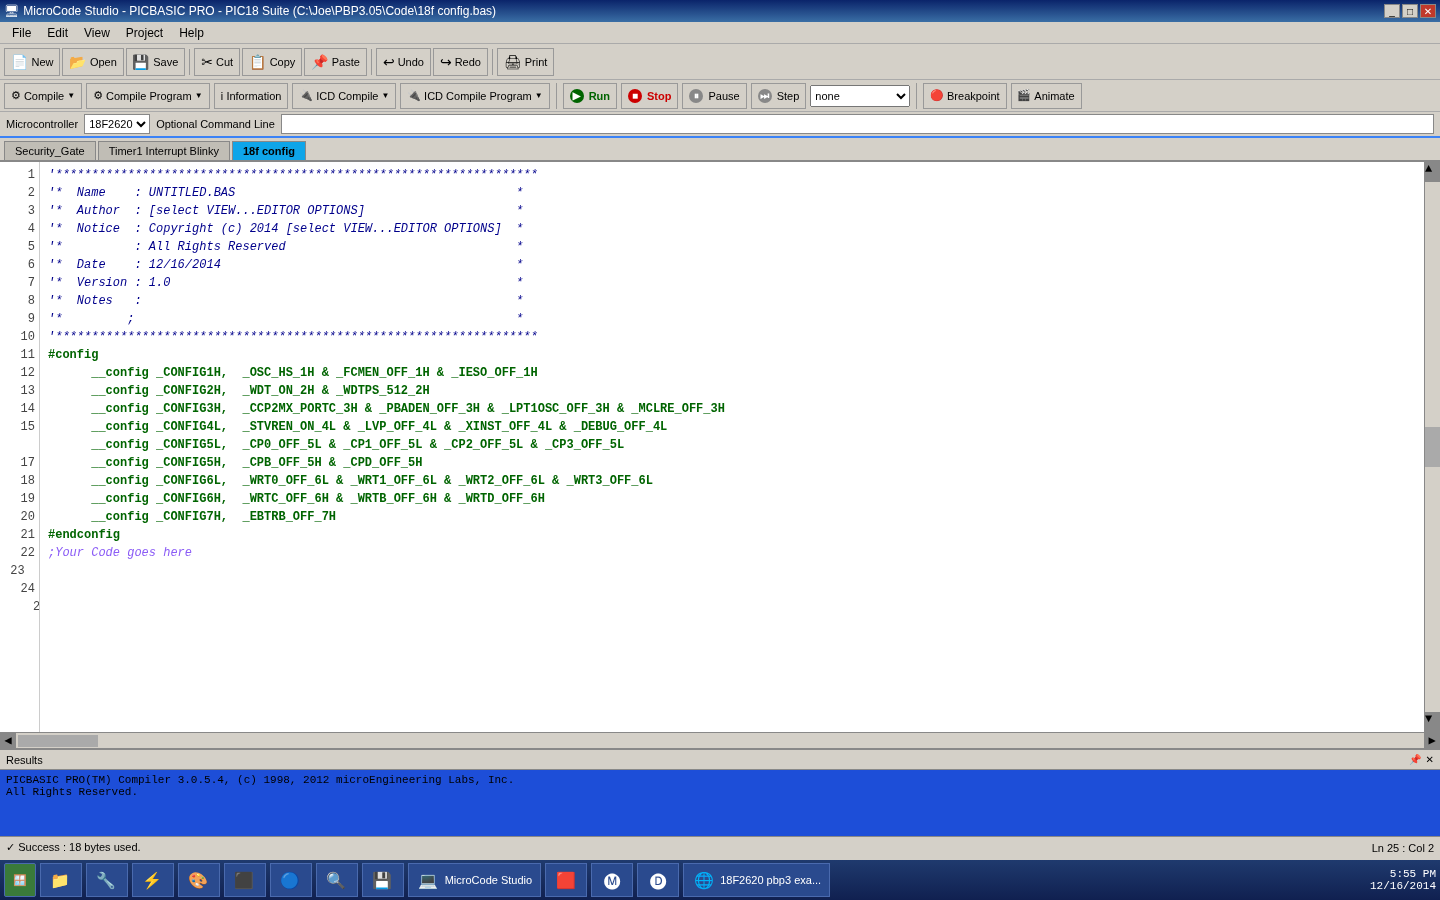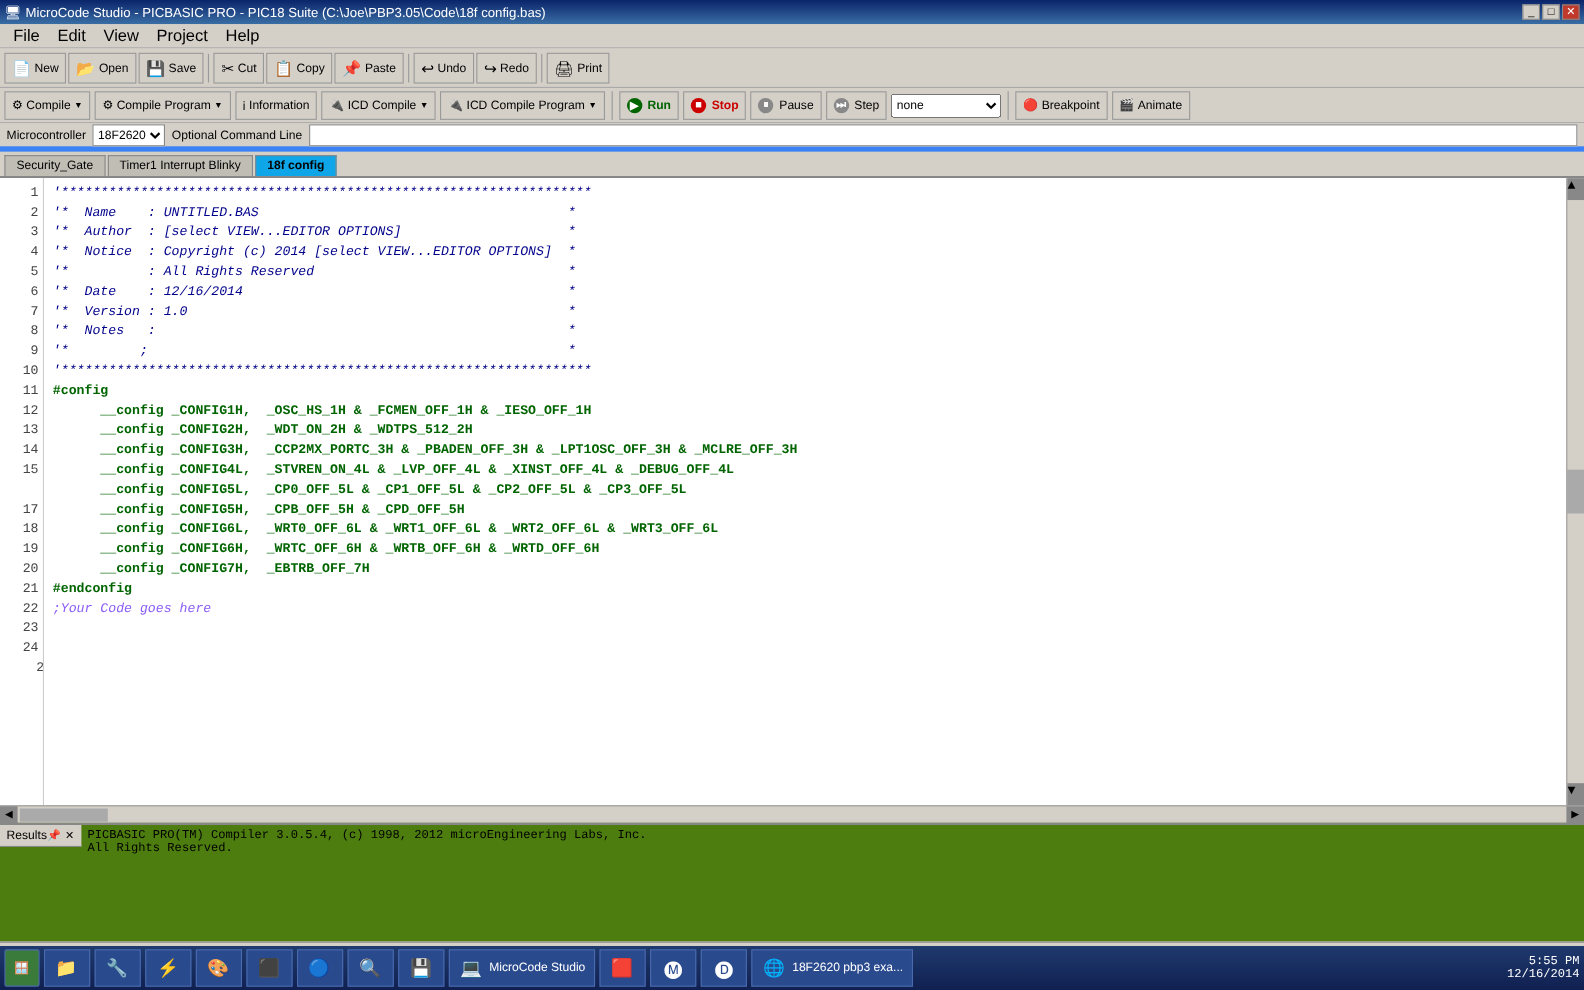--- a/index.html
+++ b/index.html
@@ -27,21 +27,21 @@
     #title-bar .ctrl-btn.close { background: #c0392b; color: white; }
     
     
     #menu-bar {
       background: #d4d0c8;
       height: 22px;
       display: flex;
       align-items: center;
       padding: 0 4px;
       font-family: 'Segoe UI', Tahoma, sans-serif;
-      font-size: 15px;
+      font-size: 12px;
       border-bottom: 1px solid #aaa;
     }
     .menu-item {
       padding: 2px 8px;
       cursor: pointer;
     }
     
     
     #toolbar {
       background: #d4d0c8;
@@ -82,21 +82,21 @@
     .stop-btn { color: #cc0000; font-weight: bold; }
     
     
     #mcu-bar {
       background: #d4d0c8;
       height: 26px;
       display: flex;
       align-items: center;
       padding: 2px 6px;
       gap: 6px;
-      border-bottom: 5px solid #3b82f6;
+      border-bottom: 2px solid #3b82f6;
       font-family: 'Segoe UI', Tahoma, sans-serif; font-size: 11px;
     }
     #mcu-bar select {
       height: 20px; font-size: 11px; background: white; border: 1px solid #888;
     }
     
     
     #tab-bar {
       background: #d4d0c8;
       height: 24px;
@@ -152,25 +152,25 @@
     }
     
     
     #h-scroll-area {
       height: 16px; background: #d4d0c8; border-top: 1px solid #888;
       display: flex; align-items: center;
     }
     
     
     #results-panel {
-      background: #4d7c0f;
+      background: #1d4ed8;
       border-top: 2px solid #888;
-      height: 108px;
-      display: flex;
-      flex-direction: row;
+      height: 88px;
+      display: flex;
+      flex-direction: column;
     }
     #results-header {
       background: #d4d0c8;
       height: 20px;
       display: flex;
       align-items: center;
       padding: 0 6px;
       font-family: 'Segoe UI', Tahoma, sans-serif;
       font-size: 11px;
       border-bottom: 1px solid #888;
@@ -381,21 +381,21 @@
       <div style="line-height: 18px;">13</div>
       <div style="line-height: 18px; font-family: Liberation Mono, monospace;">14</div>
       <div style="line-height: 18px;">15</div>
       <div style="line-height: 18px; margin-left: 47px;">16</div>
       <div style="line-height: 18px;">17</div>
       <div style="line-height: 18px;">18</div>
       <div style="line-height: 18px;">19</div>
       <div style="line-height: 18px;">20</div>
       <div style="line-height: 18px;">21</div>
       <div style="line-height: 18px;">22</div>
-      <div style="line-height: 18px;">23</div>
+      <div style="line-height: 18px; text-align: center;">23</div>
       <div style="line-height: 18px;">24</div>
       <div style="line-height: 18px; padding-left: 33px;">25</div>
     </div>
   <div id="code-area">
 
   <div class="code-line star-line">'*******************************************************************</div>
       <div class="code-line star-line">'*  Name    : UNTITLED.BAS                                       *</div>
       <div class="code-line star-line">'*  Author  : [select VIEW...EDITOR OPTIONS]                     *</div>
       <div class="code-line star-line">'*  Notice  : Copyright (c) 2014 [select VIEW...EDITOR OPTIONS]  *</div>
       <div class="code-line star-line">'*          : All Rights Reserved                                *</div>

